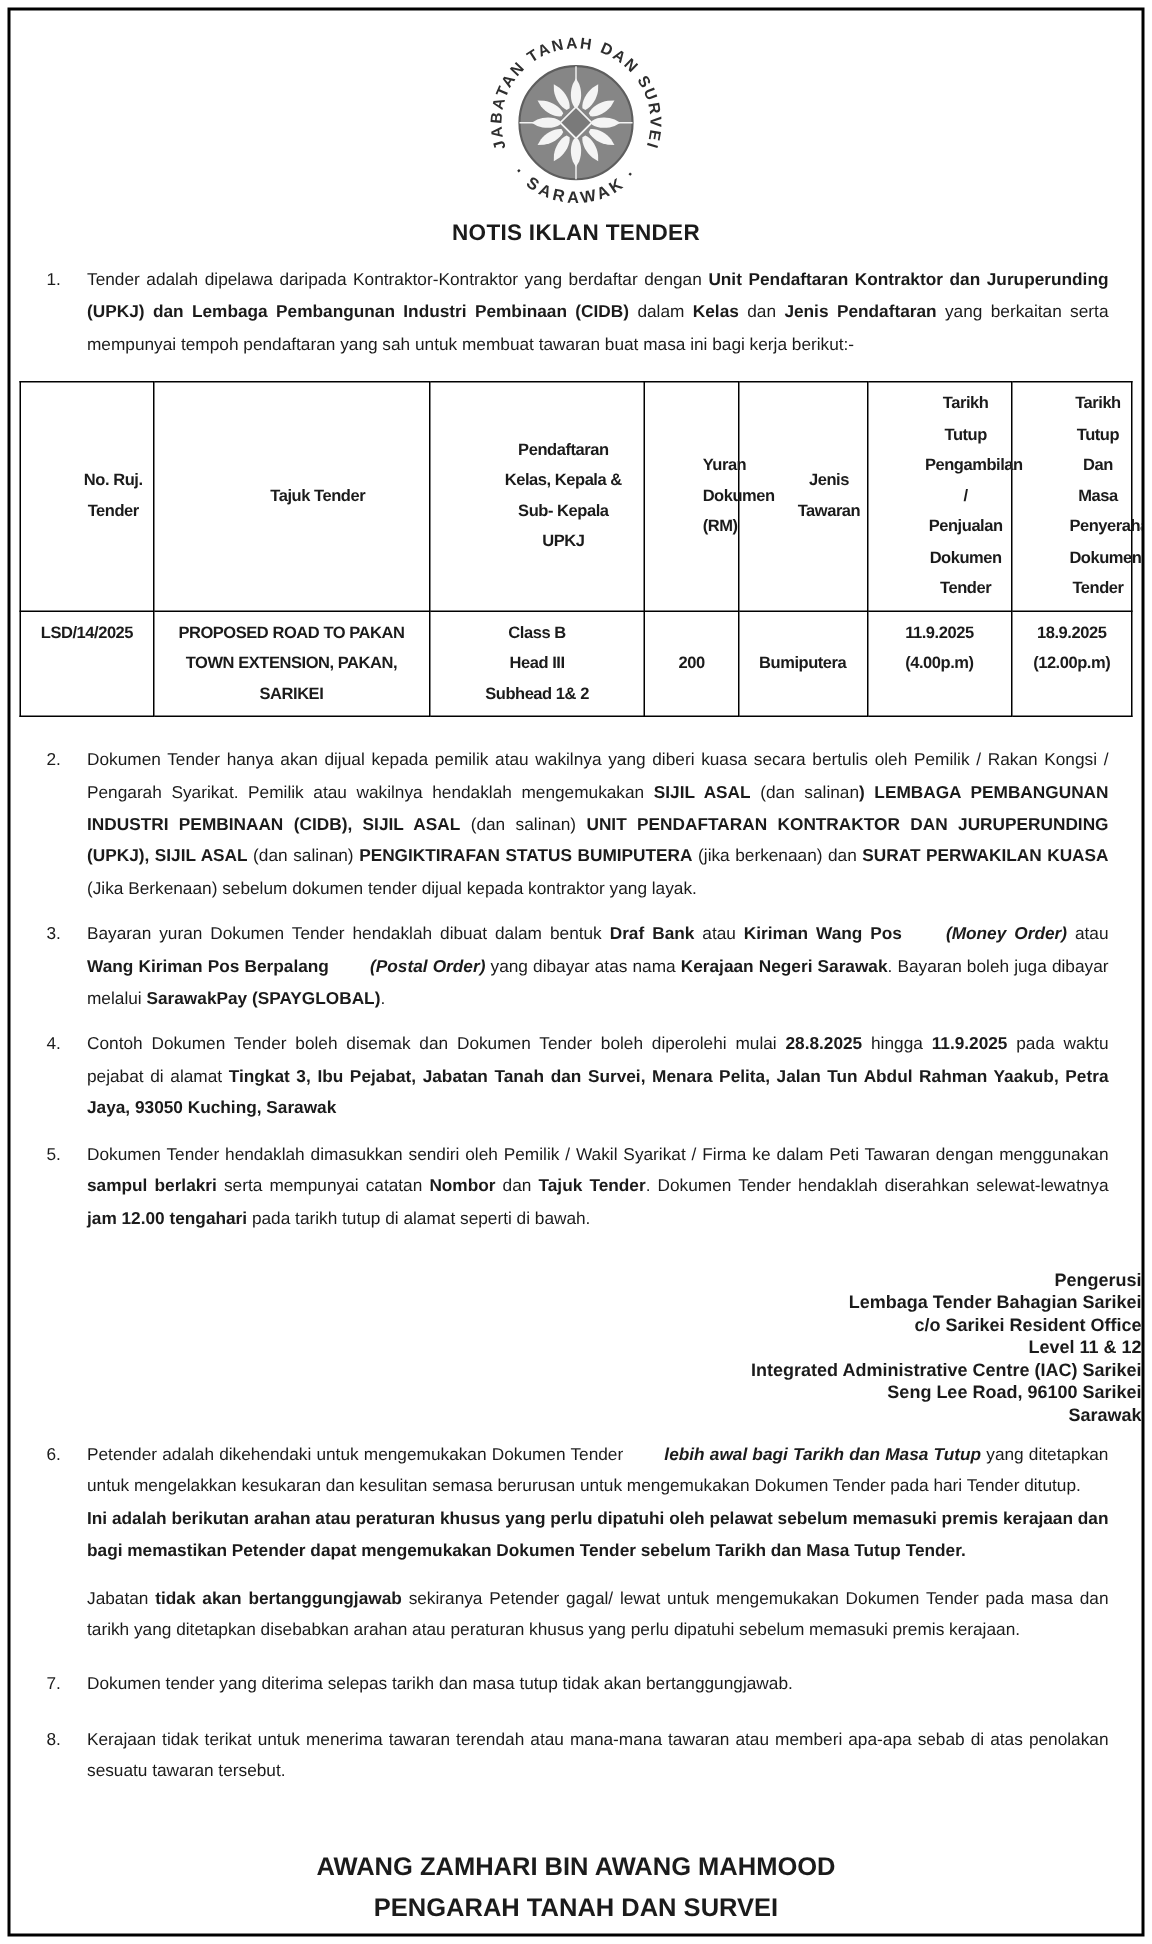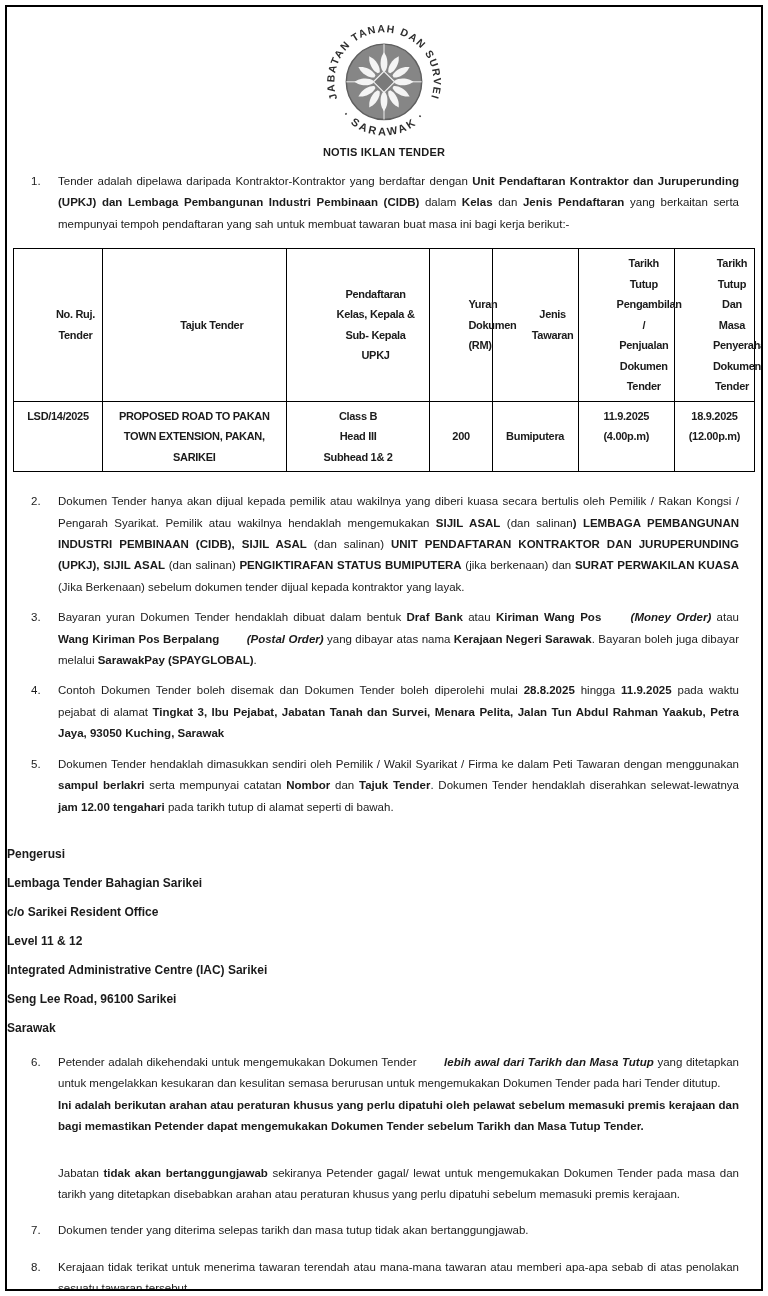--- a/index.html
+++ b/index.html
@@ -1,39 +1,39 @@
 <!DOCTYPE html>
 <html><head>
 <meta charset="utf-8">
 <style>
   html,body{margin:0;padding:0;background:#fff;}
   .page{position:relative;width:768px;height:1296px;background:#fff;
         font-family:"Liberation Sans",sans-serif;color:#1b1b1b;overflow:hidden;}
   .frame{position:absolute;inset:5px;border:2.5px solid #000;overflow:hidden;background:#fff;}
   .header{text-align:center;margin-top:8px;}
   .seal-svg{display:inline-block;}
-  .title{font-weight:700;font-size:11px;letter-spacing:.2px;margin-top:1px;}
+  .title{font-weight:700;font-size:15px;letter-spacing:.2px;margin-top:1px;}
   .para{display:flex;margin:0 22px 0 24px;font-size:11.5px;line-height:21.4px;text-align:justify;}
   .para .num{flex:0 0 27px;}
   .para .ptext{flex:1;}
   .mt-p1{margin-top:13px;}
   .mt-p2{margin-top:19px;}
   .mt-std{margin-top:9px;}
-  .mt-sub{margin-top:25px;}
+  .mt-sub{margin-top:10px;}
   .mt-p7{margin-top:15px;}
   .tender-table{border-collapse:collapse;width:742px;margin:13px auto 0 auto;table-layout:fixed;
         font-size:11px;line-height:20.5px;font-weight:700;letter-spacing:-.3px;text-align:center;}
   .tender-table th,.tender-table td{border:1.5px solid #000;padding:4px 3px;}
   .tender-table th{height:74px;vertical-align:middle;font-weight:700;padding-left:38px;}
   .tender-table td{height:58px;}
   .vtop{vertical-align:top;text-align:center;}
   .vmid{vertical-align:middle;}
   .c1{width:12%;} .c2{width:24.8%;} .c3{width:19.4%;} .c4{width:8.4%;}
   .c5{width:11.6%;} .c6{width:13%;} .c7{width:10.8%;}
-  .addr{text-align:left;font-weight:700;font-size:12px;line-height:29px;margin-top:22px;}
+  .addr{text-align:right;font-weight:700;font-size:12px;line-height:15px;margin-top:22px;}
   .sig{text-align:center;font-weight:700;font-size:17px;line-height:27px;margin-top:38px;}
   .b{font-weight:700;}
   .i{font-style:italic;margin-left:24px;}
   .seal-text{font-size:11px;font-weight:700;letter-spacing:1.5px;fill:#2e2e2e;}
   .seal-text-bottom{font-size:11.5px;font-weight:700;letter-spacing:2.5px;fill:#2e2e2e;}
 </style>
 </head>
 <body>
 
 <div class="page">
@@ -128,21 +128,21 @@
 
     <div class="para mt-std">
       <div class="num">5.</div>
       <div class="ptext"><span>Dokumen Tender hendaklah dimasukkan sendiri oleh Pemilik / Wakil Syarikat / Firma ke dalam Peti Tawaran dengan menggunakan </span><span class="b">sampul berlakri</span><span> serta mempunyai catatan </span><span class="b">Nombor</span><span> dan </span><span class="b">Tajuk Tender</span><span>. Dokumen Tender hendaklah diserahkan selewat-lewatnya </span><span class="b">jam 12.00 tengahari</span><span> pada tarikh tutup di alamat seperti di bawah.</span></div>
     </div>
 
     <div class="addr">Pengerusi<br>Lembaga Tender Bahagian Sarikei<br>c/o Sarikei Resident Office<br>Level 11 &amp; 12<br>Integrated Administrative Centre (IAC) Sarikei<br>Seng Lee Road, 96100 Sarikei<br>Sarawak</div>
 
     <div class="para mt-std">
       <div class="num">6.</div>
-      <div class="ptext"><span>Petender adalah dikehendaki untuk mengemukakan Dokumen Tender </span><span class="b i">lebih awal dari Tarikh dan Masa Tutup</span><span> yang ditetapkan untuk mengelakkan kesukaran dan kesulitan semasa berurusan untuk mengemukakan Dokumen Tender pada hari Tender ditutup.</span></div>
+      <div class="ptext"><span>Petender adalah dikehendaki untuk mengemukakan Dokumen Tender </span><span class="b i">lebih awal bagi Tarikh dan Masa Tutup</span><span> yang ditetapkan untuk mengelakkan kesukaran dan kesulitan semasa berurusan untuk mengemukakan Dokumen Tender pada hari Tender ditutup.</span></div>
     </div>
     <div class="para">
       <div class="num"></div>
       <div class="ptext"><span class="b">Ini adalah berikutan arahan atau peraturan khusus yang perlu dipatuhi oleh pelawat sebelum memasuki premis kerajaan dan bagi memastikan Petender dapat mengemukakan Dokumen Tender sebelum Tarikh dan Masa Tutup Tender.</span></div>
     </div>
     <div class="para mt-sub">
       <div class="num"></div>
       <div class="ptext"><span>Jabatan </span><span class="b">tidak akan bertanggungjawab</span><span> sekiranya Petender gagal/ lewat untuk mengemukakan Dokumen Tender pada masa dan tarikh yang ditetapkan disebabkan arahan atau peraturan khusus yang perlu dipatuhi sebelum memasuki premis kerajaan.</span></div>
     </div>
 

